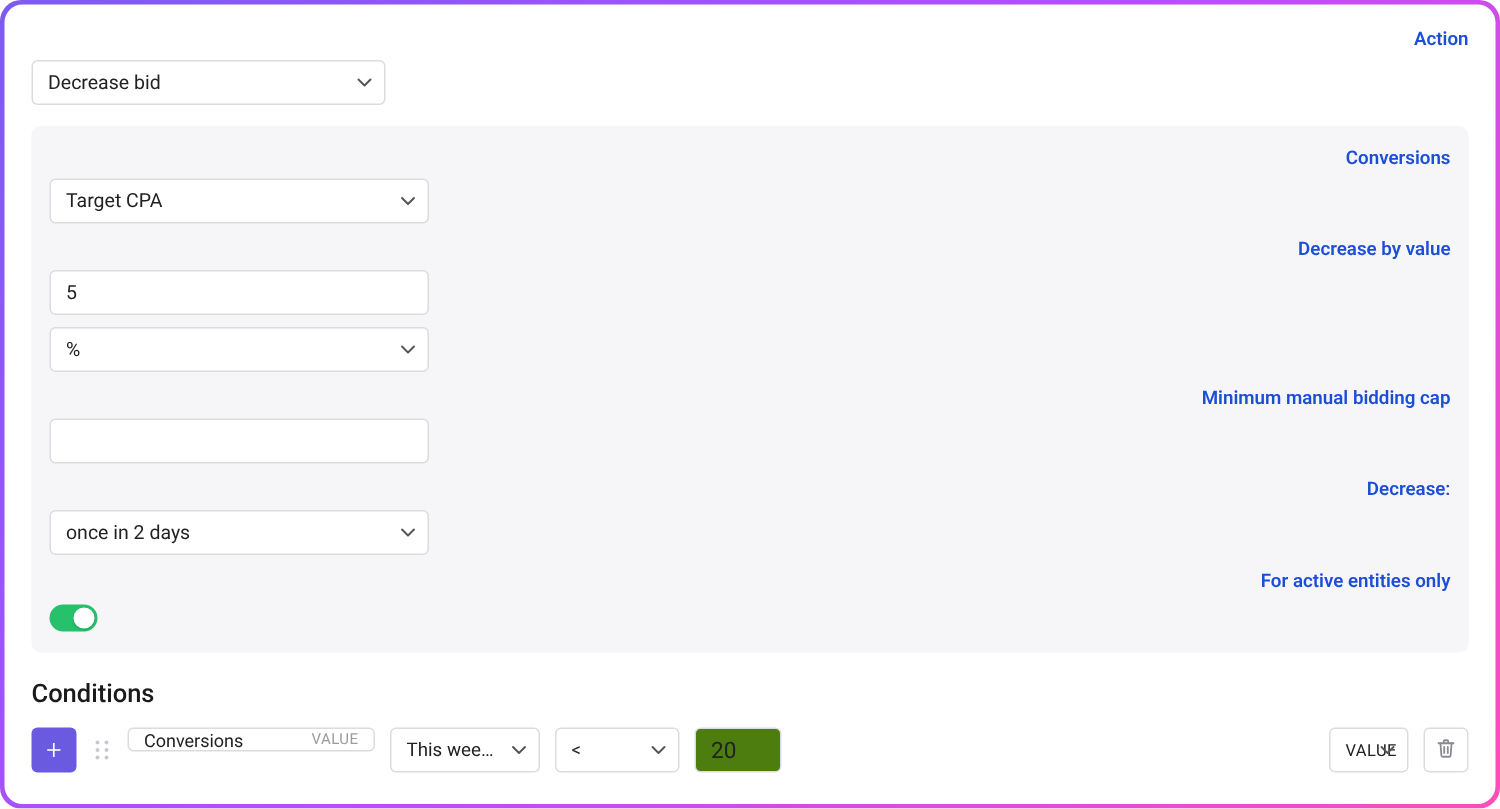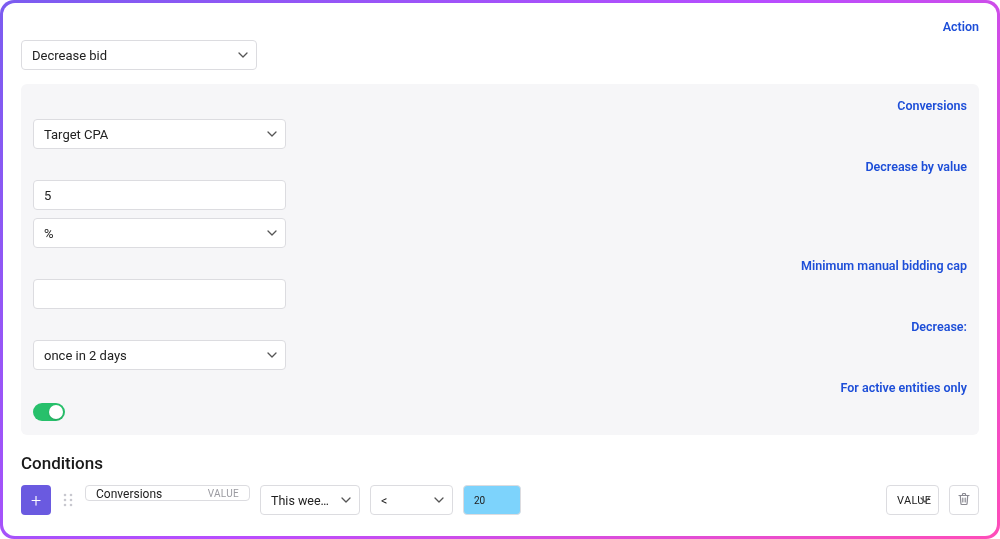--- a/index.html
+++ b/index.html
@@ -194,23 +194,23 @@
     .cond-select.timeframe span {
       white-space: nowrap;
       overflow: hidden;
       text-overflow: ellipsis;
     }
     .cond-select.op { width: 83px; }
     .cond-input {
       height: 30px;
       border: 1px solid #dcdce0;
       border-radius: 4px;
-      background: #7dd3fc;
+      background: #4d7c0f;
       padding: 0 10px;
-      font-size: 10px;
+      font-size: 15px;
       color: #222;
       outline: none;
       width: 58px;
     }
     .spacer { flex: 1; }
     .cond-select.valtype { width: 53px; font-size: 11px; letter-spacing: 0.3px; }
     .trash-btn {
       width: 30px;
       height: 30px;
       border: 1px solid #dcdce0;

